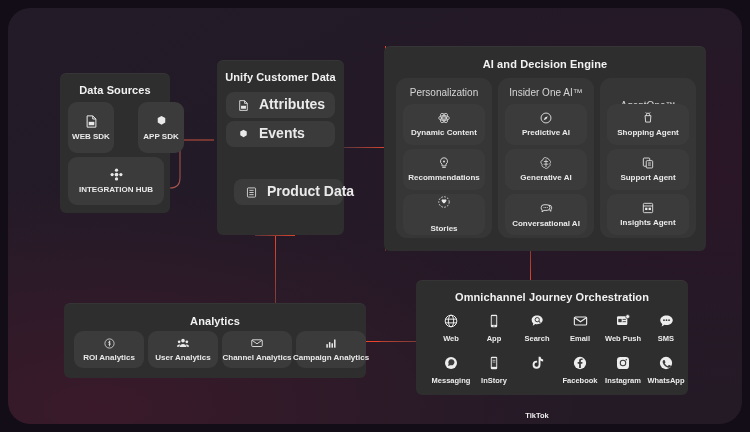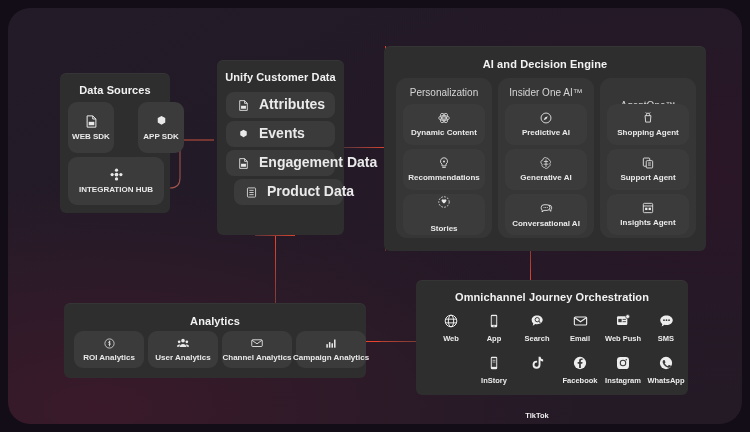--- a/index.html
+++ b/index.html
@@ -174,30 +174,20 @@
 
     <div class="rowtile" style="left:9px;top:61px;width:109px;height:26px;">
       <span class="ico">
         <svg width="13" height="13" viewBox="0 0 24 24">
           <path d="M12 3l6 3.5v7L12 17l-6-3.5v-7z" fill="#e9e9e9"></path>
         </svg>
       </span>
       <span class="tile-label">Events</span>
     </div>
 
-    <div class="rowtile" style="left:9px;top:90px;width:109px;height:26px;">
-      <span class="ico">
-        <svg width="13" height="13" viewBox="0 0 24 24" fill="none" stroke="#e9e9e9" stroke-width="1.6">
-          <path d="M5 3h9l5 5v13H5z"></path>
-            <path d="M14 3v5h5"></path>
-          <rect x="7.5" y="12.5" width="9" height="5.5" fill="#e9e9e9" stroke="none"></rect>
-        </svg>
-      </span>
-      <span class="tile-label">Engagement Data</span>
-    </div>
 
     <div class="rowtile" style="left:17px;top:119px;width:109px;height:26px;">
       <span class="ico">
         <svg width="13" height="13" viewBox="0 0 24 24" fill="none" stroke="#e9e9e9" stroke-width="1.5">
           <rect x="4.5" y="3.5" width="15" height="17" rx="1.5"></rect>
           <line x1="8" y1="8" x2="16" y2="8"></line>
             <line x1="8" y1="12" x2="16" y2="12"></line>
           <line x1="8" y1="16" x2="16" y2="16"></line>
         </svg>
       </span>
@@ -428,20 +418,29 @@
         <svg width="17" height="16" viewBox="0 0 24 24">
           <path d="M2.6 10.8c0-4 4.2-7.2 9.4-7.2s9.4 3.2 9.4 7.2-4.2 7.2-9.4 7.2c-1 0-2-.1-2.9-.3l-4.3 2.6.9-3.6a7 7 0 0 1-3.1-5.9z" fill="#ededed"></path>
           <circle cx="8.2" cy="10.7" r="1.35" fill="#3b3b3b"></circle>
           <circle cx="12" cy="10.7" r="1.35" fill="#3b3b3b"></circle>
           <circle cx="15.8" cy="10.7" r="1.35" fill="#3b3b3b"></circle>
         </svg>
       </span>
       <span class="tile-label">SMS</span>
     </div>
 
+    <div class="chan" style="left:7px;top:75px;">
+      <span class="ico">
+        <svg width="16" height="16" viewBox="0 0 24 24">
+          <circle cx="12" cy="12" r="9" fill="#ededed"></circle>
+          <path d="M7.5 16.4l1-3.4a4.6 4.6 0 1 1 2.4 2.2z" fill="#3b3b3b"></path>
+        </svg>
+      </span>
+      <span class="tile-label">Messaging</span>
+    </div>
 
     <div class="chan" style="left:50px;top:75px;">
       <span class="ico">
         <svg width="16" height="16" viewBox="0 0 24 24">
           <rect x="7.2" y="2.6" width="9.6" height="18.8" rx="1.8" fill="#ededed"></rect>
           <rect x="8.6" y="4.6" width="6.8" height="13.2" fill="#3b3b3b"></rect>
           <line x1="9.8" y1="8" x2="14.2" y2="8" stroke="#ededed" stroke-width="1"></line>
           <line x1="9.8" y1="10.6" x2="14.2" y2="10.6" stroke="#ededed" stroke-width="1"></line>
         </svg>
       </span>

